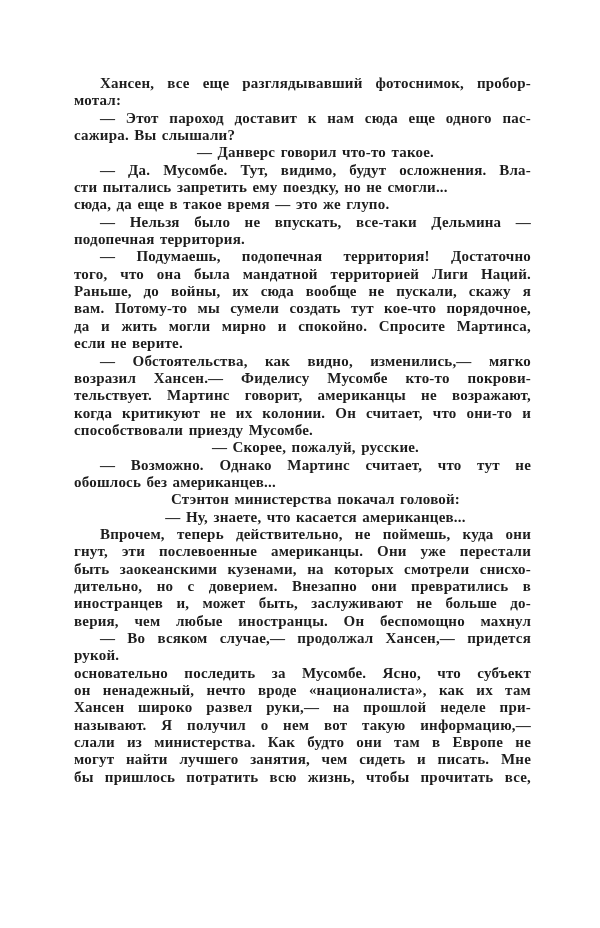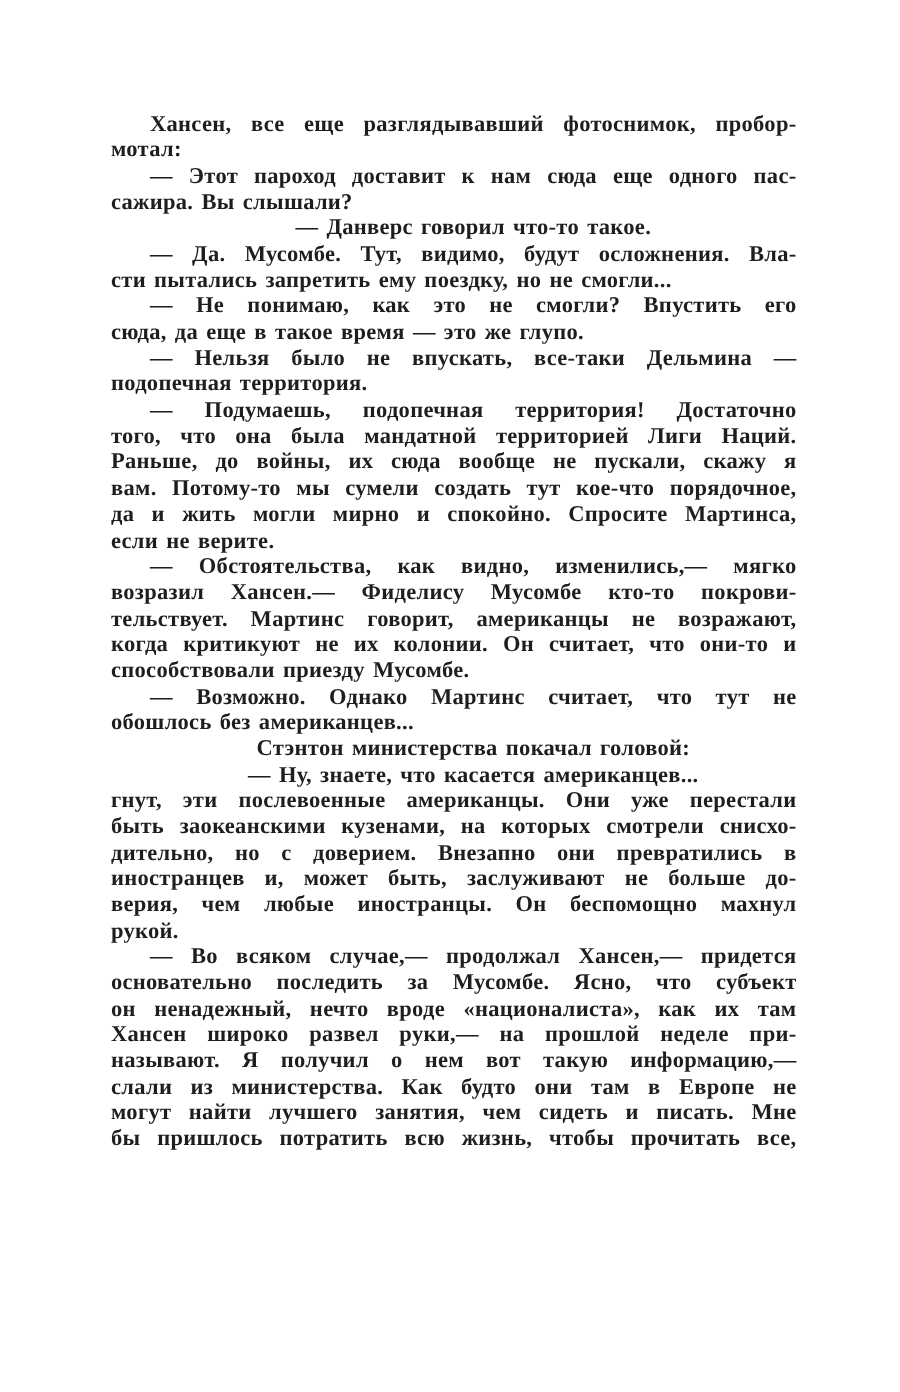--- a/index.html
+++ b/index.html
@@ -58,46 +58,47 @@
 
 <div class="page" style="--paper: #ffffff; --ink: #1e1e1e;">
   <div class="text-block">
       <div class="line indent just">Хансен, все еще разглядывавший фотоснимок, пробор-</div>
       <div class="line">мотал:</div>
       <div class="line indent just">— Этот пароход доставит к нам сюда еще одного пас-</div>
       <div class="line">сажира. Вы слышали?</div>
       <div class="line indent">— Данверс говорил что-то такое.</div>
       <div class="line indent just">— Да. Мусомбе. Тут, видимо, будут осложнения. Вла-</div>
       <div class="line">сти пытались запретить ему поездку, но не смогли...</div>
-      <div class="line indent just">— Не понимаю, как это не смогли? Впустить его</div>
       <div class="line">сюда, да еще в такое время — это же глупо.</div>
       <div class="line indent just">— Нельзя было не впускать, все-таки Дельмина —</div>
       <div class="line">подопечная территория.</div>
       <div class="line indent just">— Подумаешь, подопечная территория! Достаточно</div>
       <div class="line just">того, что она была мандатной территорией Лиги Наций.</div>
       <div class="line just">Раньше, до войны, их сюда вообще не пускали, скажу я</div>
       <div class="line just">вам. Потому-то мы сумели создать тут кое-что порядочное,</div>
       <div class="line just">да и жить могли мирно и спокойно. Спросите Мартинса,</div>
       <div class="line">если не верите.</div>
       <div class="line indent just">— Обстоятельства, как видно, изменились,— мягко</div>
       <div class="line just">возразил Хансен.— Фиделису Мусомбе кто-то покрови-</div>
       <div class="line just">тельствует. Мартинс говорит, американцы не возражают,</div>
       <div class="line just">когда критикуют не их колонии. Он считает, что они-то и</div>
       <div class="line">способствовали приезду Мусомбе.</div>
+      <div class="line indent">— Скорее, пожалуй, русские.</div>
       <div class="line indent just">— Возможно. Однако Мартинс считает, что тут не</div>
       <div class="line">обошлось без американцев...</div>
       <div class="line indent">Стэнтон министерства покачал головой:</div>
       <div class="line indent">— Ну, знаете, что касается американцев...</div>
+      <div class="line indent just">Впрочем, теперь действительно, не поймешь, куда они</div>
       <div class="line just">гнут, эти послевоенные американцы. Они уже перестали</div>
       <div class="line just">быть заокеанскими кузенами, на которых смотрели снисхо-</div>
       <div class="line just">дительно, но с доверием. Внезапно они превратились в</div>
       <div class="line just">иностранцев и, может быть, заслуживают не больше до-</div>
       <div class="line just">верия, чем любые иностранцы. Он беспомощно махнул</div>
+      <div class="line indent just">— Во всяком случае,— продолжал Хансен,— придется</div>
       <div class="line">рукой.</div>
-      <div class="line indent just">— Во всяком случае,— продолжал Хансен,— придется</div>
       <div class="line just">основательно последить за Мусомбе. Ясно, что субъект</div>
       <div class="line just">он ненадежный, нечто вроде «националиста», как их там</div>
       <div class="line just">Хансен широко развел руки,— на прошлой неделе при-</div>
       <div class="line just">называют. Я получил о нем вот такую информацию,—</div>
       <div class="line just">слали из министерства. Как будто они там в Европе не</div>
       <div class="line just">могут найти лучшего занятия, чем сидеть и писать. Мне</div>
       <div class="line just">бы пришлось потратить всю жизнь, чтобы прочитать все,</div>
     </div>
 </div>
 

